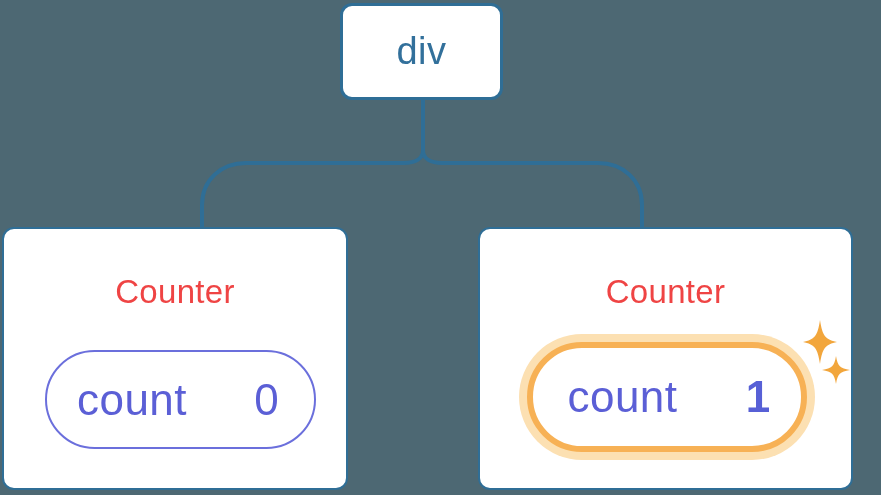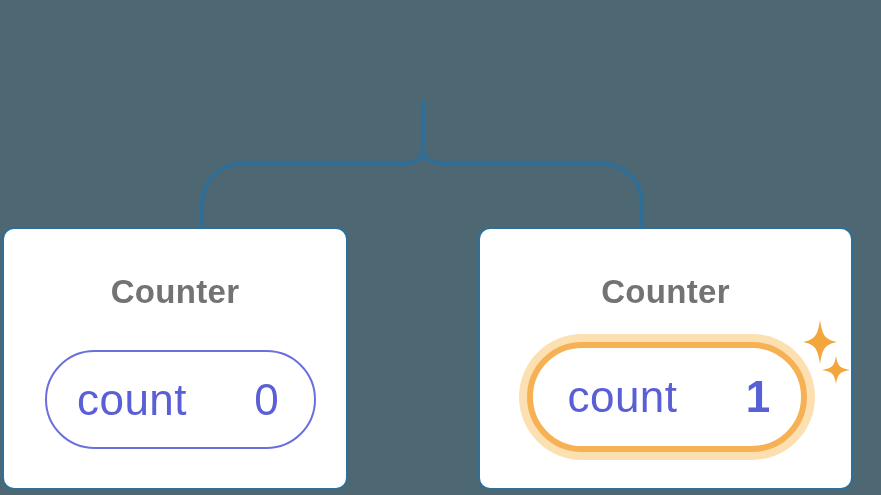--- a/index.html
+++ b/index.html
@@ -45,22 +45,22 @@
     border: 2.5px solid #2F6E96;
     border-radius: 12px;
   }
   .card-left  { left: 2px;   width: 346px; }
   .card-right { left: 478px; width: 375px; }
   .card-title {
     position: absolute;
     top: 44px; left: 0; right: 0;
     text-align: center;
     font-size: 33px;
-    font-weight: 700;
-    color: #737373;
+    font-weight: 400;
+    color: #ef4444;
     letter-spacing: 0.3px;
   }
   .pill {
     position: absolute;
     box-sizing: border-box;
     background: #ffffff;
     border-radius: 70px;
     display: flex;
     align-items: center;
     overflow: hidden;
@@ -108,20 +108,23 @@
 <div class="stage">
 
   <svg class="connectors" width="881" height="495" viewBox="0 0 881 495">
     <g fill="none" stroke="#2F6E96" stroke-width="4">
       <path d="M423 100 L423 150"></path>
       <path d="M423 150 C423 159 415 163 404 163 L246 163 C221 163 202 180 202 205 L202 228"></path>
       <path d="M423 150 C423 159 431 163 442 163 L598 163 C623 163 642 180 642 205 L642 228"></path>
     </g>
   </svg>
 
+  <div class="node-root">
+    <span class="root-label">div</span>
+  </div>
 
   <div class="card card-left">
     <div class="card-title">Counter</div>
     <div class="pill pill-purple">
       <div class="pill-key">count</div>
       <div class="pill-sep"></div>
       <div class="pill-value">0</div>
     </div>
   </div>
 

